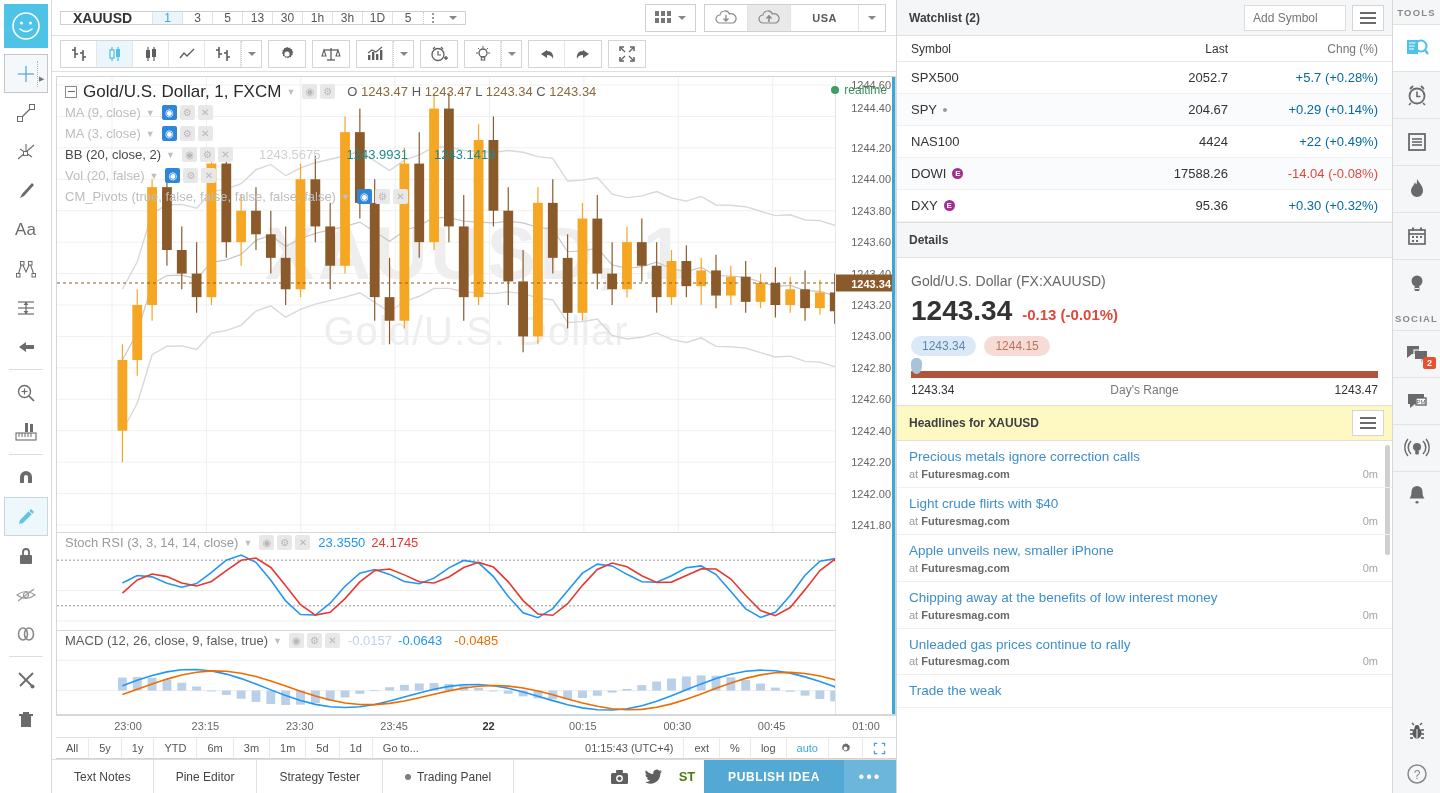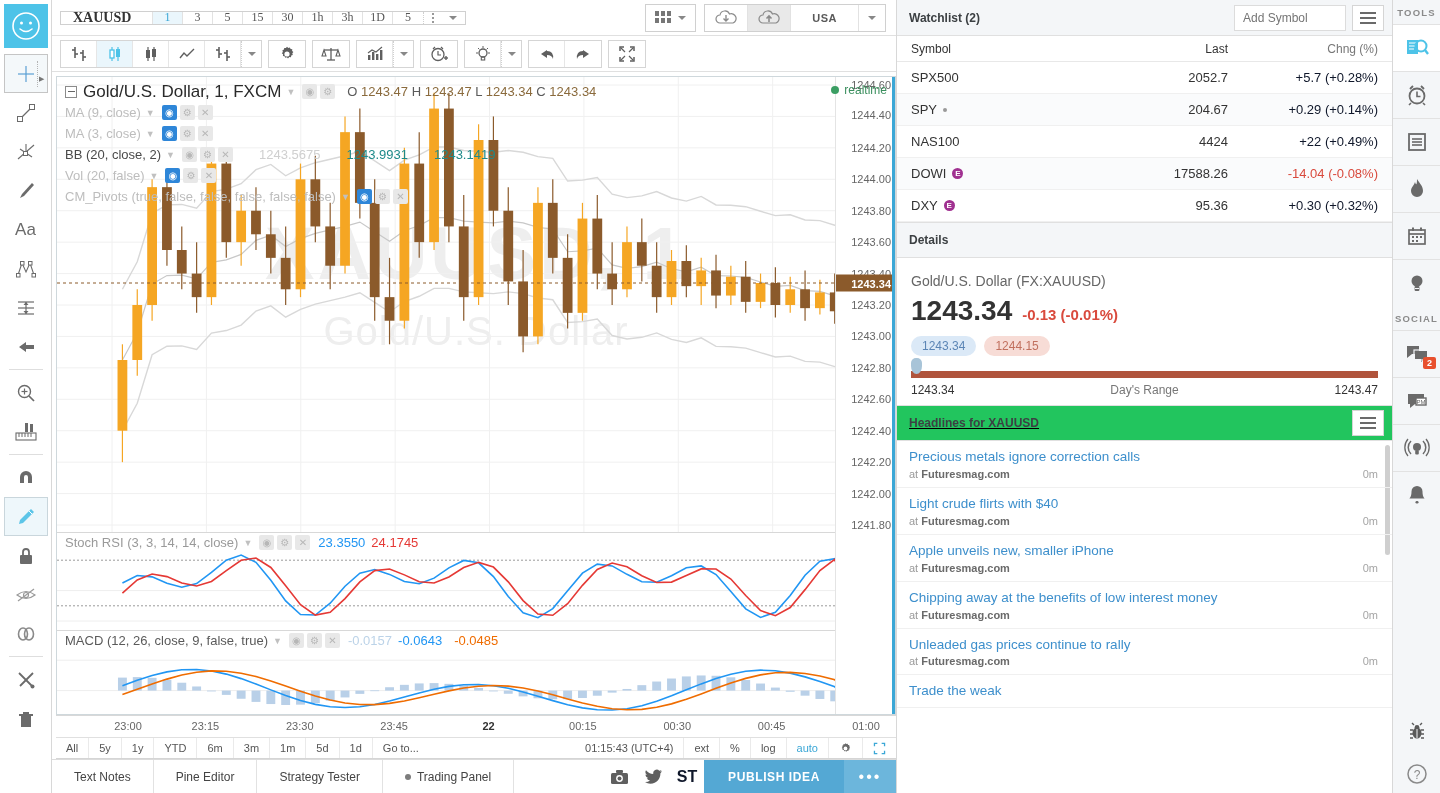--- a/index.html
+++ b/index.html
@@ -35,21 +35,21 @@
 
   
   .center { flex: 1 1 auto; display: flex; flex-direction: column; min-width: 0; background:#fff;}
 
   
   .topbar {
     height: 36px; display: flex; align-items: center;
     border-bottom: 1px solid #e0e0e0; background: #fff; padding-left: 8px;
     flex: 0 0 36px;
   }
-  .sym-group { display: flex; align-items: stretch; height: 14px; border: 1px solid #d0d0d0; font-family: Liberation Serif, serif; }
+  .sym-group { display: flex; align-items: stretch; height: 14px; border: 1px solid #d0d0d0; }
   .sym-name {
     min-width: 92px; padding: 0 12px; display: flex; align-items: center;
     font-size: 14px; font-weight: bold; color: #333; border-right: 1px solid #e2e2e2;
     cursor: pointer;
   }
   .tf {
     width: 30px; display: flex; align-items: center; justify-content: center;
     font-size: 12px; color: #555; border-right: 1px solid #e2e2e2; cursor: pointer;
   }
   .tf.active { color: #3ba7d6; background: #eaf6fc; }
@@ -151,34 +151,34 @@
     display:flex;align-items:center;justify-content:center; width:140px; cursor:pointer;}
   .pub-more { background:#6cb6dc; color:#fff; width:52px; display:flex;align-items:center;
     justify-content:center; font-size:16px; letter-spacing:2px; cursor:pointer;}
 
   
   .right-panel { width: 496px; flex:0 0 496px; border-left:1px solid #d8d8d8; display:flex;
     flex-direction:column; background:#fff; height:793px;}
   .rp-head { height:36px; background:#f4f6f8; border-bottom:1px solid #e0e0e0; display:flex;
     align-items:center; padding:0 8px 0 12px; flex:0 0 36px;}
   .rp-title { font-size:12px; font-weight:bold; color:#3c4043; }
-  .add-symbol { margin-left:auto; width:112px; height:26px; border:1px solid #dcdcdc; background:#fff;
+  .add-symbol { margin-left:auto; width:102px; height:26px; border:1px solid #dcdcdc; background:#fff;
     font-size:12px; color:#b5b5b5; padding:0 8px; font-family:"Liberation Sans",sans-serif; }
   .menu-btn { width:32px;height:26px;border:1px solid #d5d5d5;background:#fff;margin-left:6px;
     display:flex;align-items:center;justify-content:center;cursor:pointer;}
 
   .wl-head { display:flex; height:26px; align-items:center; font-size:12px; color:#777;
     border-bottom:1px solid #e8e8e8; padding:0 14px; }
   .wl-row { display:flex; height:32px; align-items:center; font-size:13px; padding:0 14px;
     border-bottom:1px solid #f0f0f0; cursor:pointer;}
   .wl-row.alt { background:#fafbfc; }
   .c-sym { flex:1 1 auto; color:#333; display:flex; align-items:center; gap:6px;}
   .c-last { width:110px; text-align:right; color:#333; }
   .c-chg { width:150px; text-align:right; }
-  .up { color:#0f172a; } .down { color:#d94a3d; }
+  .up { color:#0369a1; } .down { color:#d94a3d; }
   .badge-e { width:11px;height:11px;border-radius:50%;background:#a03090;color:#fff;font-size:8px;
     display:inline-flex;align-items:center;justify-content:center;font-weight:bold;}
   .dot-sm { width:4px;height:4px;border-radius:50%;background:#999;display:inline-block;}
 
   .details-body { padding:14px 14px 8px 14px; }
   .d-name { font-size:15px; font-weight:bold; color:#222; }
   .d-name span { font-weight:normal; color:#666; font-size:14px; }
   .d-price { font-size:28px; font-weight:bold; color:#333; margin-top:6px; display:flex;
     align-items:baseline; gap:10px;}
   .d-chg { font-size:15px; font-weight:bold; color:#d94a3d; }
@@ -186,23 +186,23 @@
   .pill { padding:3px 11px; border-radius:11px; font-size:12px; }
   .pill.bid { background:#dbe9f7; color:#5b85b5; }
   .pill.ask { background:#f7dcd6; color:#c1705e; }
   .range-wrap { margin-top:15px; position:relative; }
   .range-marker { width:11px;height:16px;background:#a8c4d8;position:absolute;left:0;top:-13px;
     border-radius:5px 5px 50% 50%; }
   .range-line { height:7px; background:#b0543c; width:100%; }
   .range-lbls { display:flex; margin-top:5px; font-size:12px; color:#333; }
   .range-lbls .mid { flex:1 1 auto; text-align:center; color:#777; }
 
-  .hl-head { height:36px; background:#22c55e; border-top:1px solid #e0e0e0;
+  .hl-head { height:36px; background:#fef9c3; border-top:1px solid #e0e0e0;
     border-bottom:1px solid #e0e0e0; display:flex; align-items:center; padding:0 8px 0 12px;
-    flex:0 0 36px;text-decoration:underline;}
+    flex:0 0 36px;}
   .hl-list { flex:1 1 auto; overflow:hidden; position:relative; }
   .hl-item { padding:8px 14px 7px 12px; border-bottom:1px solid #f0f0f0; position:relative;
     cursor:pointer; }
   .hl-t { font-size:13.5px; color:#3d8fcc; line-height:1.25; }
   .hl-s { font-size:11px; color:#9a9a9a; margin-top:2px; }
   .hl-s b { color:#6a6a6a; font-weight:bold; }
   .hl-age { position:absolute; right:14px; bottom:7px; font-size:11px; color:#a5a5a5; }
   .hl-scroll { position:absolute; right:2px; top:4px; width:5px; height:110px; background:#cfcfcf;
     border-radius:3px; }
 
@@ -358,21 +358,21 @@
   </div>
 
   <div class="center">
 
     <div class="topbar">
       <div class="sym-group">
         <div class="sym-name">XAUUSD</div>
         <div class="tf active">1</div>
         <div class="tf">3</div>
         <div class="tf">5</div>
-        <div class="tf">15</div>
+        <div class="tf">13</div>
         <div class="tf">30</div>
         <div class="tf">1h</div>
         <div class="tf">3h</div>
         <div class="tf">1D</div>
         <div class="tf last">5</div>
         <div class="tf-more">
           <span class="vdots">
               <i></i>
               <i></i>
               <i></i>
@@ -855,21 +855,21 @@
           </span>
           <span style="color:#bcd3e8;margin-left:8px;">-0.0157</span>
           <span style="color:#2196f3;margin-left:6px;">-0.0643</span>
           <span style="color:#ef6c00;margin-left:12px;">-0.0485</span>
         </div>
       </div>
 
       <div class="price-axis">
         <div id="paxis">
             <div class="pa-lbl" style="top: 8px;">1244.60</div>
-            <div class="pa-lbl" style="top: 38px; margin-left: 12px;">1244.40</div>
+            <div class="pa-lbl" style="top: 31px; margin-left: 12px;">1244.40</div>
             <div class="pa-lbl" style="top: 70.8571px;">1244.20</div>
             <div class="pa-lbl" style="top: 102.286px;">1244.00</div>
             <div class="pa-lbl" style="top: 133.714px;">1243.80</div>
             <div class="pa-lbl" style="top: 165.143px;">1243.60</div>
             <div class="pa-lbl" style="top: 196.571px;">1243.40</div>
             <div class="pa-lbl" style="top: 228px;">1243.20</div>
             <div class="pa-lbl" style="top: 259.429px;">1243.00</div>
             <div class="pa-lbl" style="top: 290.857px;">1242.80</div>
             <div class="pa-lbl" style="top: 322.286px;">1242.60</div>
             <div class="pa-lbl" style="top: 353.714px;">1242.40</div>
@@ -942,21 +942,21 @@
               <circle cx="9.5" cy="9.5" r="3.4" fill="#fff"></circle>
               <circle cx="9.5" cy="9.5" r="2" fill="#5f5f5f"></circle>
             </svg>
         </div>
         <div class="bb-ic">
           <svg width="19" height="16" viewBox="0 0 19 16">
               <path d="M18 2.2 a7 7 0 0 1-2 .6 3.5 3.5 0 0 0 1.5-1.9 7 7 0 0 1-2.2 .9 3.5 3.5 0 0 0-6 3.2 A10 10 0 0 1 2 1.3 a3.5 3.5 0 0 0 1.1 4.7 3.4 3.4 0 0 1-1.6-.4 3.5 3.5 0 0 0 2.8 3.4 3.5 3.5 0 0 1-1.6 .1 3.5 3.5 0 0 0 3.3 2.4 A7 7 0 0 1 1 13.1 a10 10 0 0 0 5.4 1.6 c6.5 0 10-5.4 10-10 v-.5 A7 7 0 0 0 18 2.2 z" fill="#5f5f5f"></path>
             </svg>
         </div>
         <div class="bb-ic">
-          <span style="font-size:16px;font-weight:bold;color:#0f172a;">ST</span>
+          <span style="font-size:13px;font-weight:bold;color:#4d7c0f;">ST</span>
         </div>
         <div class="publish">PUBLISH IDEA</div>
         <div class="pub-more">•••</div>
       </div>
     </div>
   </div>
 
   <div class="right-panel">
 
     <div class="rp-head">

